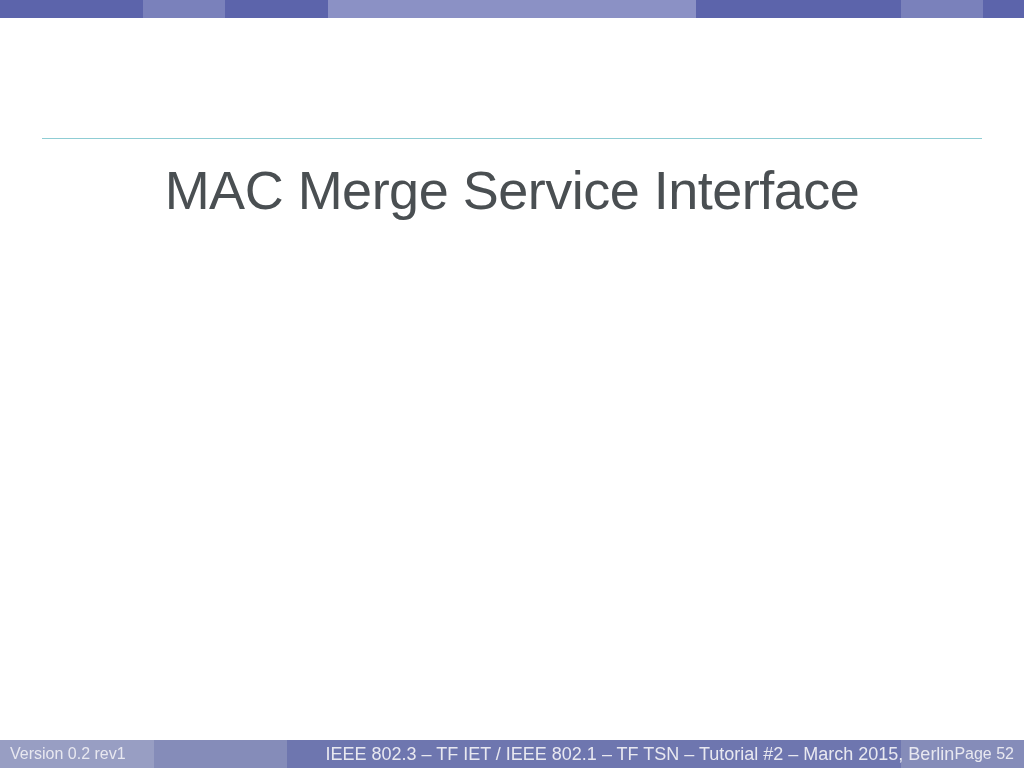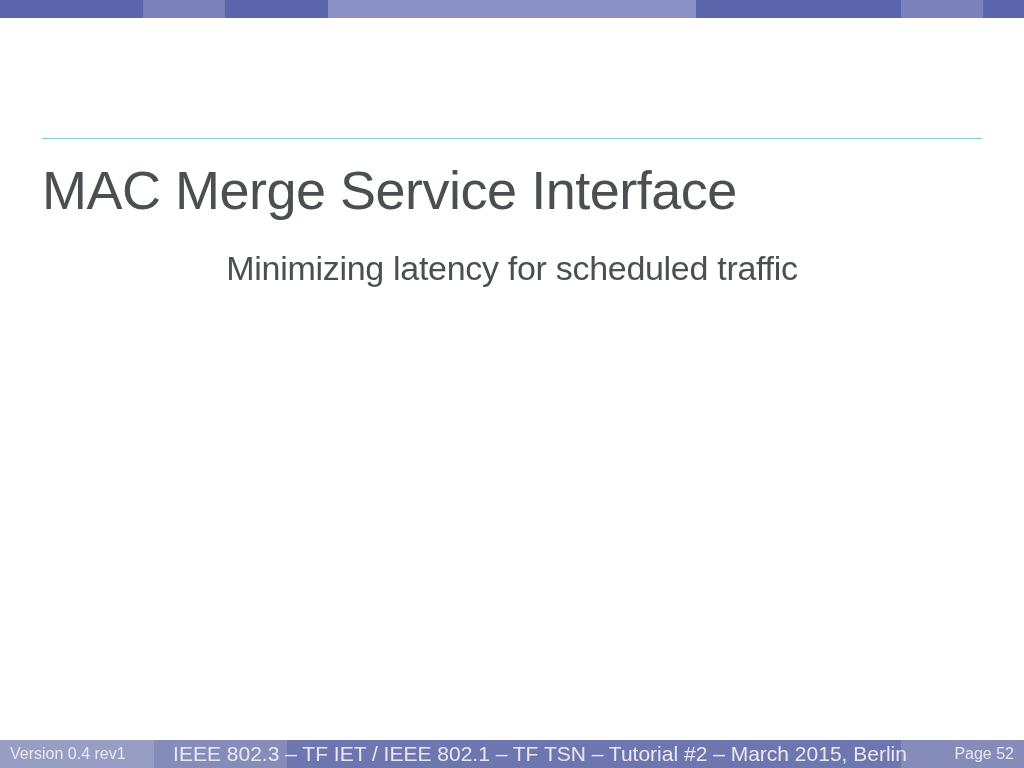--- a/index.html
+++ b/index.html
@@ -33,20 +33,21 @@
     .divider {
       margin-top: 120px;
       height: 1px;
       border: none;
       border-top: 1px solid #8fcdd4;
     }
     .title {
       font-size: 54px;
       font-weight: 400;
       color: #4a4f52;
+      text-align: center;
       margin-top: 20px;
       letter-spacing: -0.5px;
     }
     .subtitle {
       font-size: 34px;
       font-weight: 400;
       color: #4a4f52;
       text-align: center;
       margin-top: 28px;
       letter-spacing: -0.3px;
@@ -67,36 +68,35 @@
       justify-content: space-between;
       padding: 0 10px;
       color: #e8e8f0;
       font-size: 16px;
     }
     .footer-left {
       flex: 0 0 auto;
     }
     .footer-center {
       flex: 1 1 auto;
-      text-align: center;
-      font-size: 21px;
+      text-align: right;
+      font-size: 18px;
     }
     .footer-right {
       flex: 0 0 auto;
       text-align: right;
     }
   </style>
 </head>
 <body>
 
 <div class="top-bar"></div>
 
 <div class="content">
   <hr class="divider">
   <h1 class="title">MAC Merge Service Interface</h1>
-  <h2 class="subtitle">Minimizing latency for scheduled traffic</h2>
 </div>
 
 <div class="footer">
-  <div class="footer-left">Version 0.4 rev1</div>
+  <div class="footer-left">Version 0.2 rev1</div>
   <div class="footer-center">IEEE 802.3 – TF IET / IEEE 802.1 – TF TSN – Tutorial #2 – March 2015, Berlin</div>
   <div class="footer-right">Page 52</div>
 </div>
 
 </body></html>

